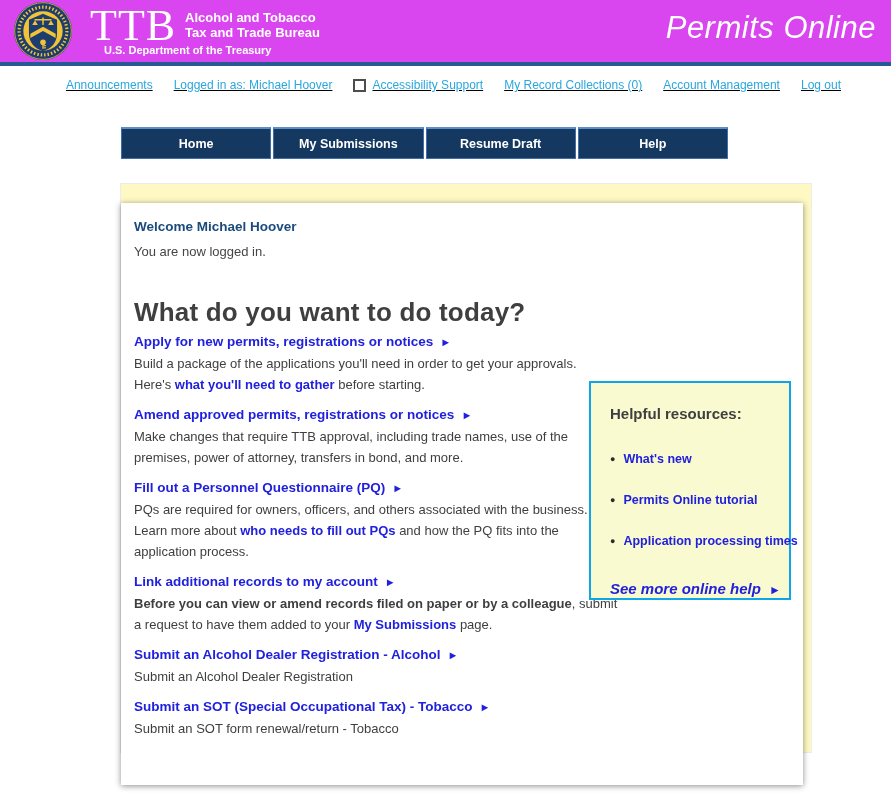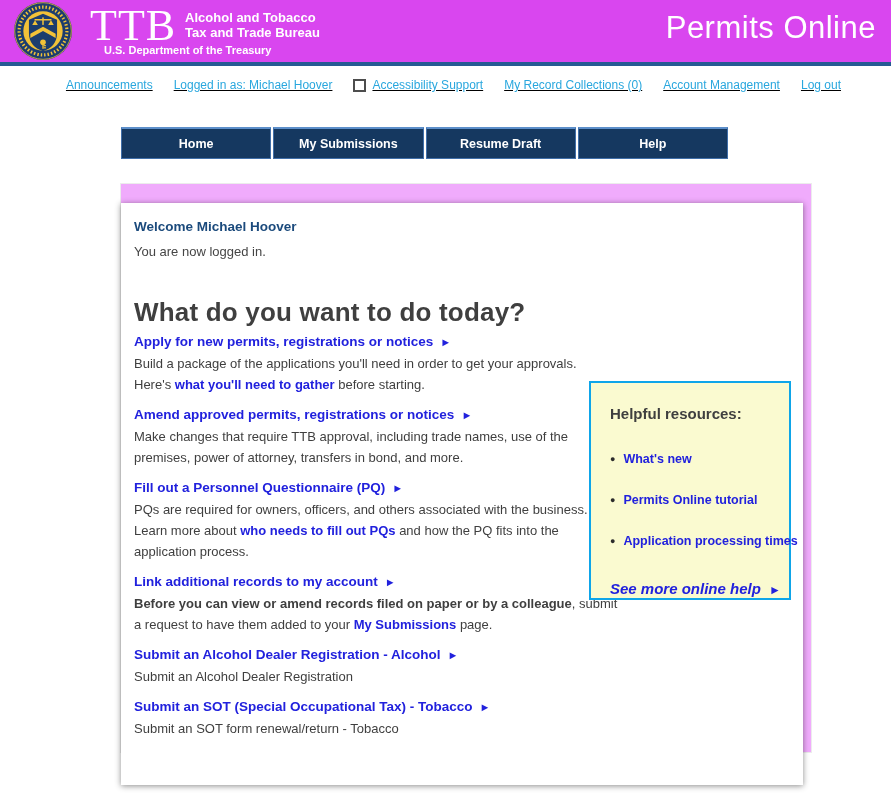--- a/index.html
+++ b/index.html
@@ -11,21 +11,21 @@
   }
 
   
   .hdr { position:relative; height:62px; background:#d946ef; }
   .hdr-stripe { height:4px; background:#265a93; }
   .seal { position:absolute; left:13px; top:1px; width:60px; height:60px; }
   .brand { position:absolute; left:90px; top:4px; display:flex; align-items:flex-start; color:#fff; }
   .brand-acronym { font-family:"Liberation Serif", serif; font-size:44px; line-height:44px; letter-spacing:1px; font-weight:normal; }
   .brand-lines { margin-left:9px; padding-top:6px; font-weight:bold; font-size:13px; line-height:15px; }
   .brand-sub { position:absolute; left:104px; top:44px; color:#fff; font-weight:bold; font-size:11px; }
-  .app-title { position:absolute; right:15px; top:10px; color:#fff; font-size:31px; letter-spacing:0.5px; }
+  .app-title { position:absolute; right:15px; top:10px; color:#fff; font-style:italic; font-size:31px; letter-spacing:0.5px; }
 
   
   .utility {
     height:38px; display:flex; align-items:center; justify-content:flex-end;
     padding-right:50px; gap:21px; font-size:12px; background:#fff;text-decoration:underline;
   }
   .u-link { color:#29a7de; text-decoration:none; cursor:pointer; }
   .u-text { color:#29a7de; }
   .acc-group { display:flex; align-items:center; gap:6px; }
   .acc-group input[type=checkbox]{
@@ -36,21 +36,21 @@
   .tabs { margin:23px 0 0 121px; width:607px; display:flex; gap:2px;text-align:center; }
   .tab {
     flex:1; height:32px; background:#153860; color:#fff; font-weight:bold; font-size:12.5px;
     display:flex; align-items:center; justify-content:center; cursor:pointer;
     border:1px solid #3f6ea9; border-top:2px solid #5d8fca;
   }
 
   
   .outer-panel {
     margin:24px 0 0 120px; width:692px; height:570px;
-    background:#f0abfc; border:1px solid #ececec; padding:19px 9px 0 0;
+    background:#fef9c3; border:1px solid #ececec; padding:19px 9px 0 0;
   }
   .card {
     position:relative; width:682px; min-height:527px; background:#fff;
     box-shadow:0 1px 6px rgba(0,0,0,0.45);
     padding:15px 0 46px 13px;
   }
 
   .welcome-title { color:#1b4a7c; font-weight:bold; font-size:13.5px; line-height:18px; }
   .welcome-sub { color:#454545; font-size:13px; margin-top:8px; }
   .main-heading { color:#3f3f3f; font-size:26px; font-weight:bold; margin-top:38px; letter-spacing:0.2px; }

